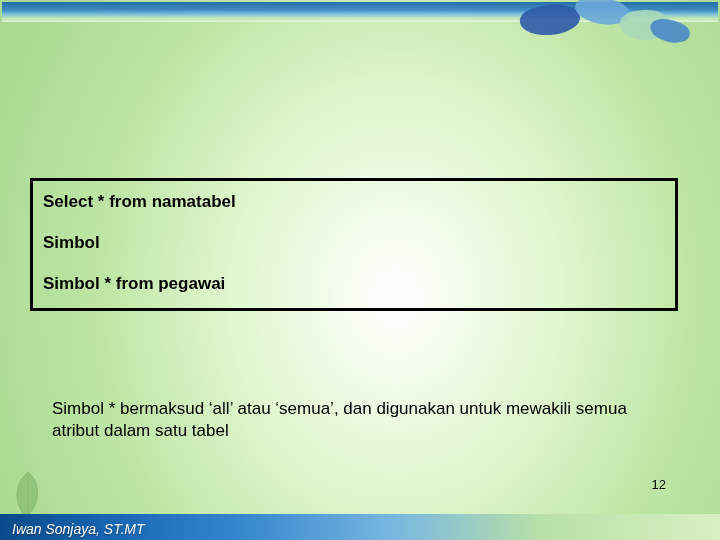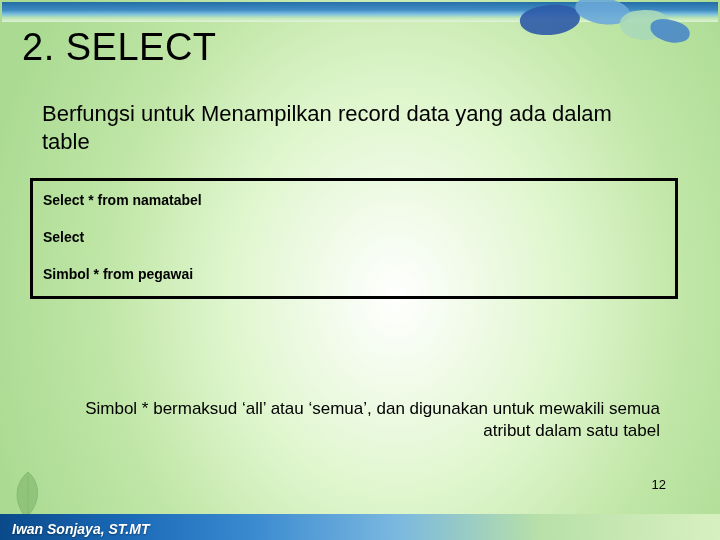--- a/index.html
+++ b/index.html
@@ -59,55 +59,54 @@
   }
   .codebox {
     position: absolute;
     top: 178px;
     left: 30px;
     width: 648px;
     border: 3px solid #000;
     background: rgba(255,255,255,0.0);
     padding: 10px 10px 12px 10px;
     box-sizing: border-box;
-    font-size: 14px;
+    font-size: 17px;
     font-weight: bold;
     line-height: 1.35;
   }
   .codebox .gap { height: 18px; }
   .note {
     position: absolute;
     top: 398px;
     left: 52px;
     right: 60px;
     font-size: 17px;
     line-height: 1.3;
     color: #000;
-    text-align: right;
   }
   .pagenum {
     position: absolute;
     bottom: 48px;
     right: 54px;
     font-size: 13px;
     color: #000;
   }
   .footer {
     position: absolute;
     left: 0; right: 0; bottom: 0;
     height: 26px;
     background: linear-gradient(to right, #0a4a8a 0%, #1a6ab8 18%, #3a8ad0 35%, #7ab8e0 55%, #b8e0a8 75%, #d8f0c0 100%);
   }
   .footer-left {
     position: absolute;
     left: 12px;
     bottom: 3px;
     color: #fff;
     font-size: 14px;
-    font-weight: bold;
+    font-weight: normal;
     font-style: italic;
     text-shadow: 0 1px 2px rgba(0,0,0,0.4);
   }
   .footer-right {
     position: absolute;
     right: 14px;
     bottom: 4px;
     color: #083858;
     font-size: 13px;
     font-style: italic;
@@ -129,28 +128,26 @@
 <div class="slide">
 
   <div class="top-border"></div>
   <div class="top-deco">
     <div class="blob b1"></div>
     <div class="blob b2"></div>
     <div class="blob b3"></div>
     <div class="blob b4"></div>
   </div>
 
-  <div class="title">2.  SELECT</div>
 
-  <div class="desc">Berfungsi untuk Menampilkan record data yang ada dalam table</div>
 
   <div class="codebox">
     <div>Select * from namatabel</div>
     <div class="gap"></div>
-    <div>Select</div>
+    <div>Simbol</div>
     <div class="gap"></div>
     <div>Simbol * from pegawai</div>
   </div>
 
   <div class="note">Simbol * bermaksud ‘all’ atau ‘semua’, dan digunakan untuk mewakili semua atribut dalam satu tabel</div>
 
   <div class="pagenum">12</div>
 
   <div class="leaf">
     <svg viewBox="0 0 40 50">

